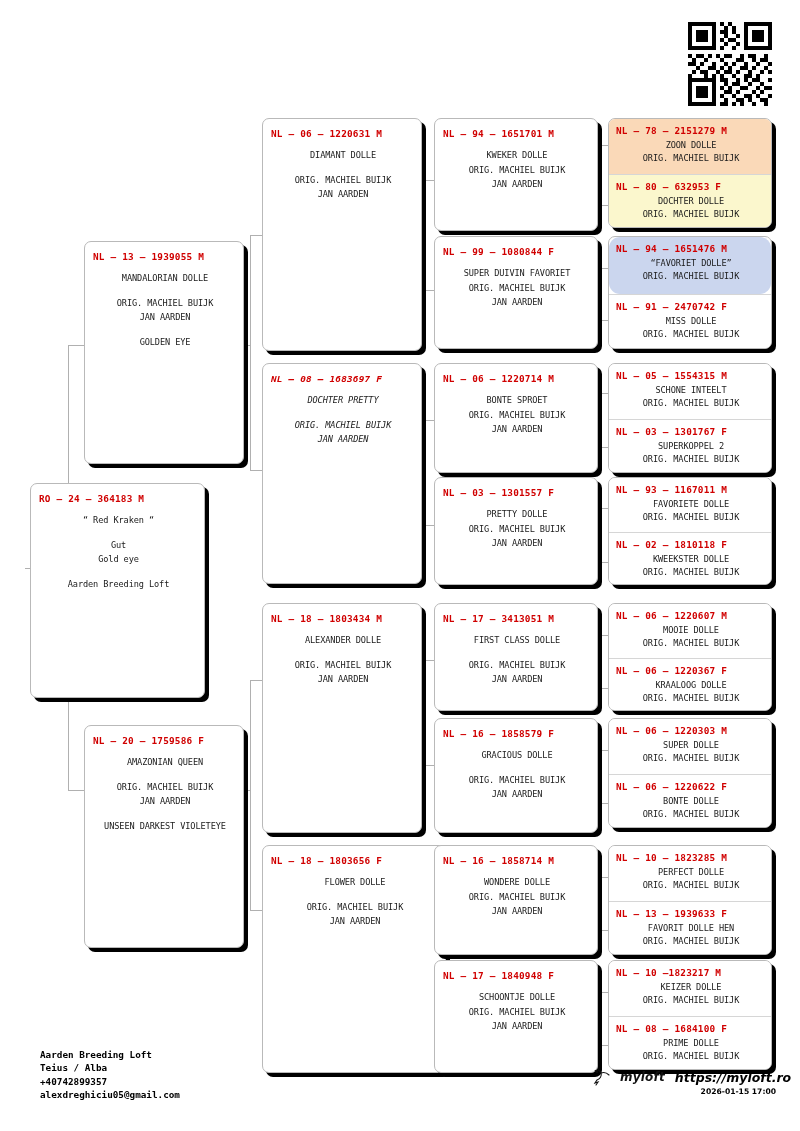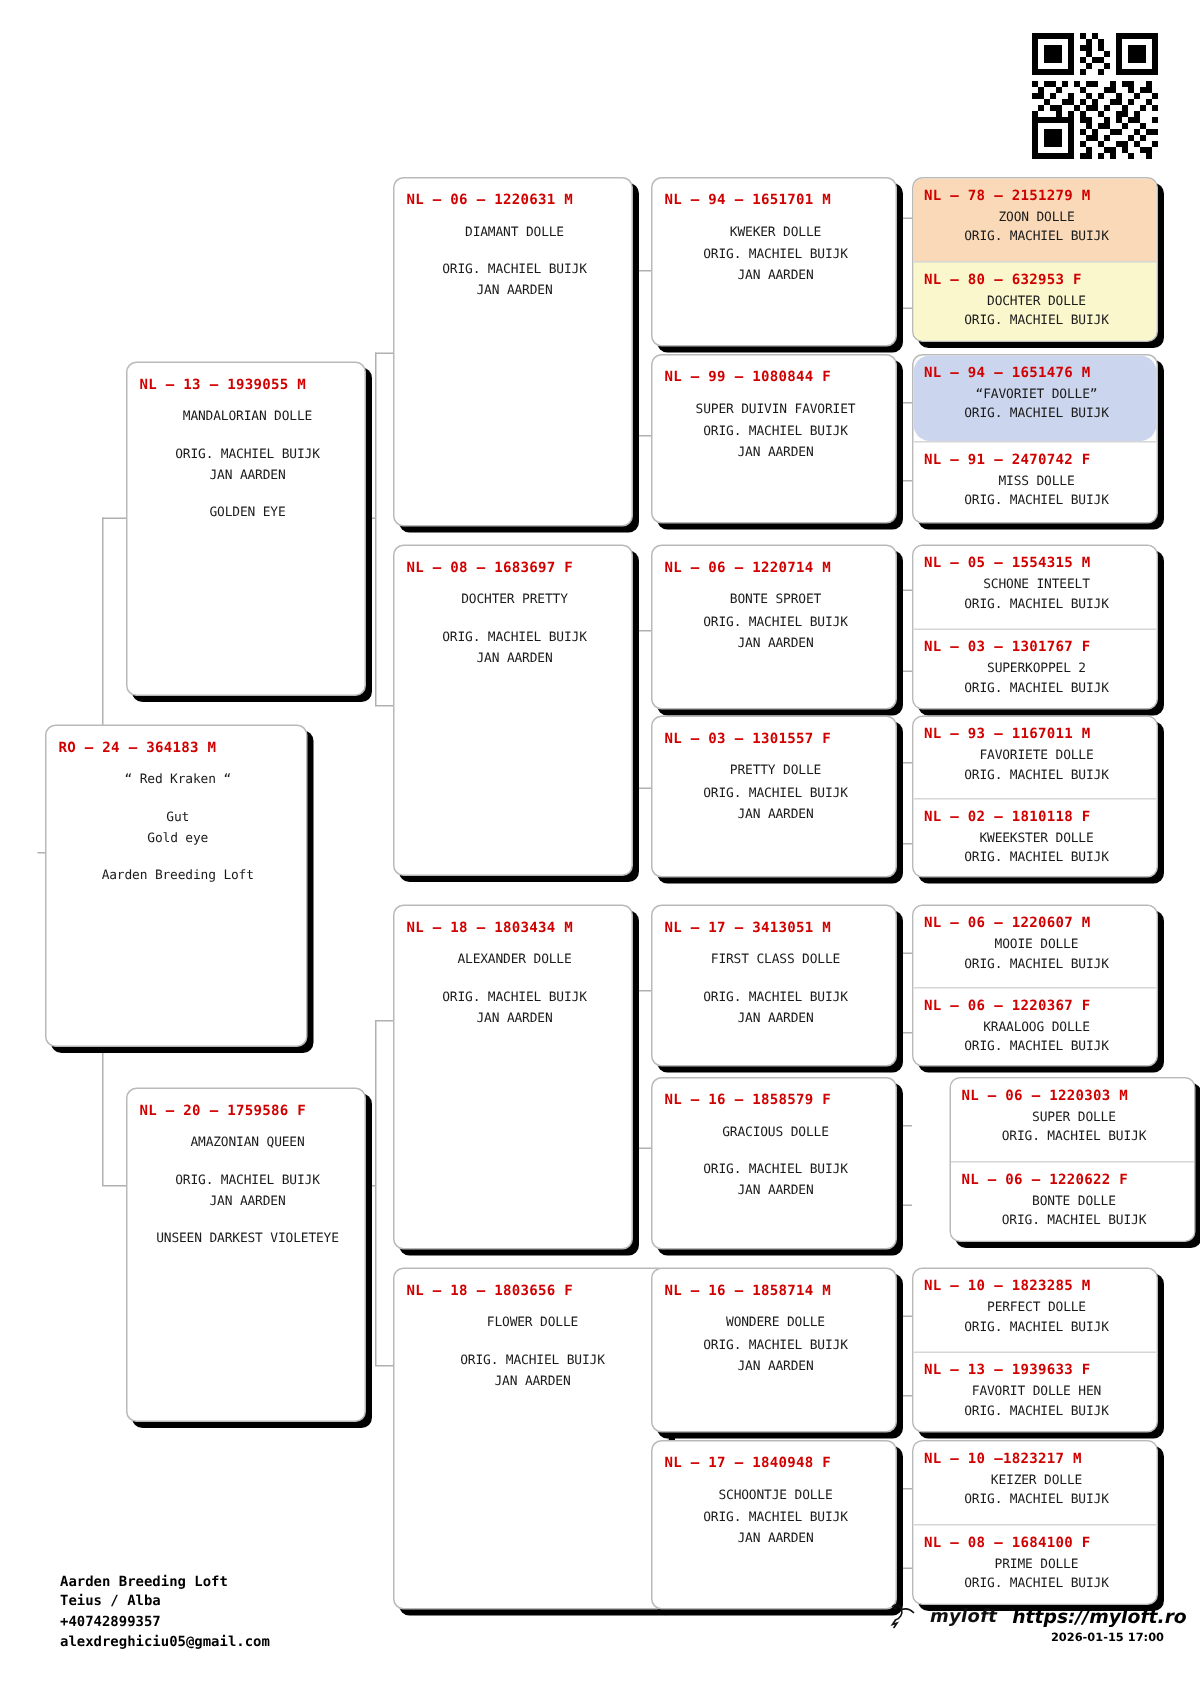--- a/index.html
+++ b/index.html
@@ -296,21 +296,21 @@
 
   <div class="card big" style="left:262px;top:118px;width:160px;height:233px;">
     <div class="pid">NL – 06 – 1220631 M</div>
     <div class="body">
         <div class="ln">DIAMANT DOLLE</div>
         <div class="gap"></div>
         <div class="ln">ORIG. MACHIEL BUIJK</div>
         <div class="ln">JAN AARDEN</div>
       </div>
   </div>
-  <div class="card big" style="left:262px;top:363px;width:160px;height:221px;">
+  <div class="card big" style="left:262px;top:363px;width:160px;height:221px;font-style:italic;">
     <div class="pid">NL – 08 – 1683697 F</div>
     <div class="body">
         <div class="ln">DOCHTER PRETTY</div>
         <div class="gap"></div>
         <div class="ln">ORIG. MACHIEL BUIJK</div>
         <div class="ln">JAN AARDEN</div>
       </div>
   </div>
   <div class="card big" style="left:262px;top:603px;width:160px;height:230px;">
     <div class="pid">NL – 18 – 1803434 M</div>
@@ -476,21 +476,21 @@
     </div>
     <div class="half divider tint-white" style="height:54px;">
       <div class="pid">NL – 06 – 1220367 F</div>
       <div class="body">
           <div class="ln">KRAALOOG DOLLE</div>
           <div class="ln">ORIG. MACHIEL BUIJK</div>
         </div>
     </div>
   </div>
 
-  <div class="card stack" style="left:608px;top:718px;width:164px;height:110px;margin-left:25px;">
+  <div class="card stack" style="left:608px;top:718px;width:164px;height:110px;">
     <div class="half tint-white" style="height:55px;">
       <div class="pid">NL – 06 – 1220303 M</div>
       <div class="body">
           <div class="ln">SUPER DOLLE</div>
           <div class="ln">ORIG. MACHIEL BUIJK</div>
         </div>
     </div>
     <div class="half divider tint-white" style="height:55px;">
       <div class="pid">NL – 06 – 1220622 F</div>
       <div class="body">

